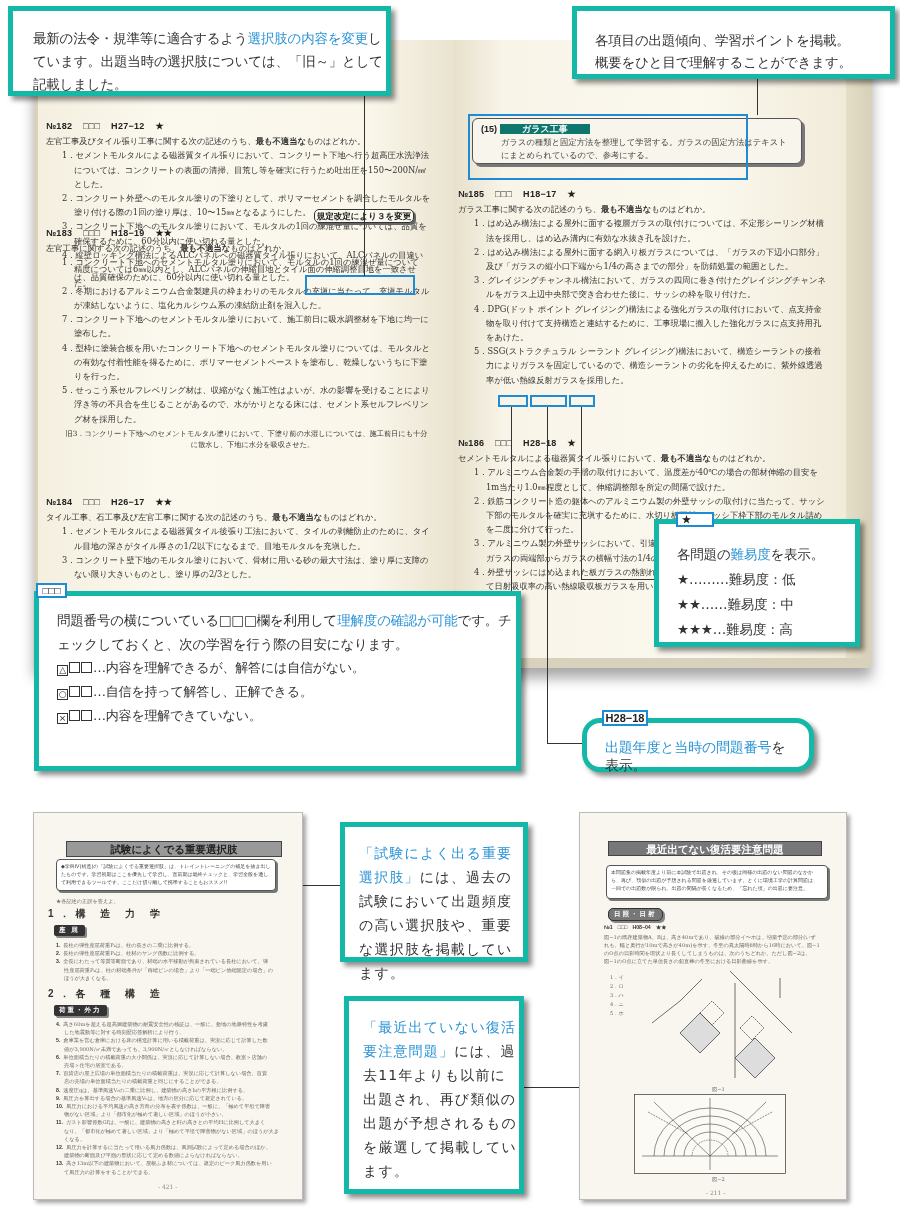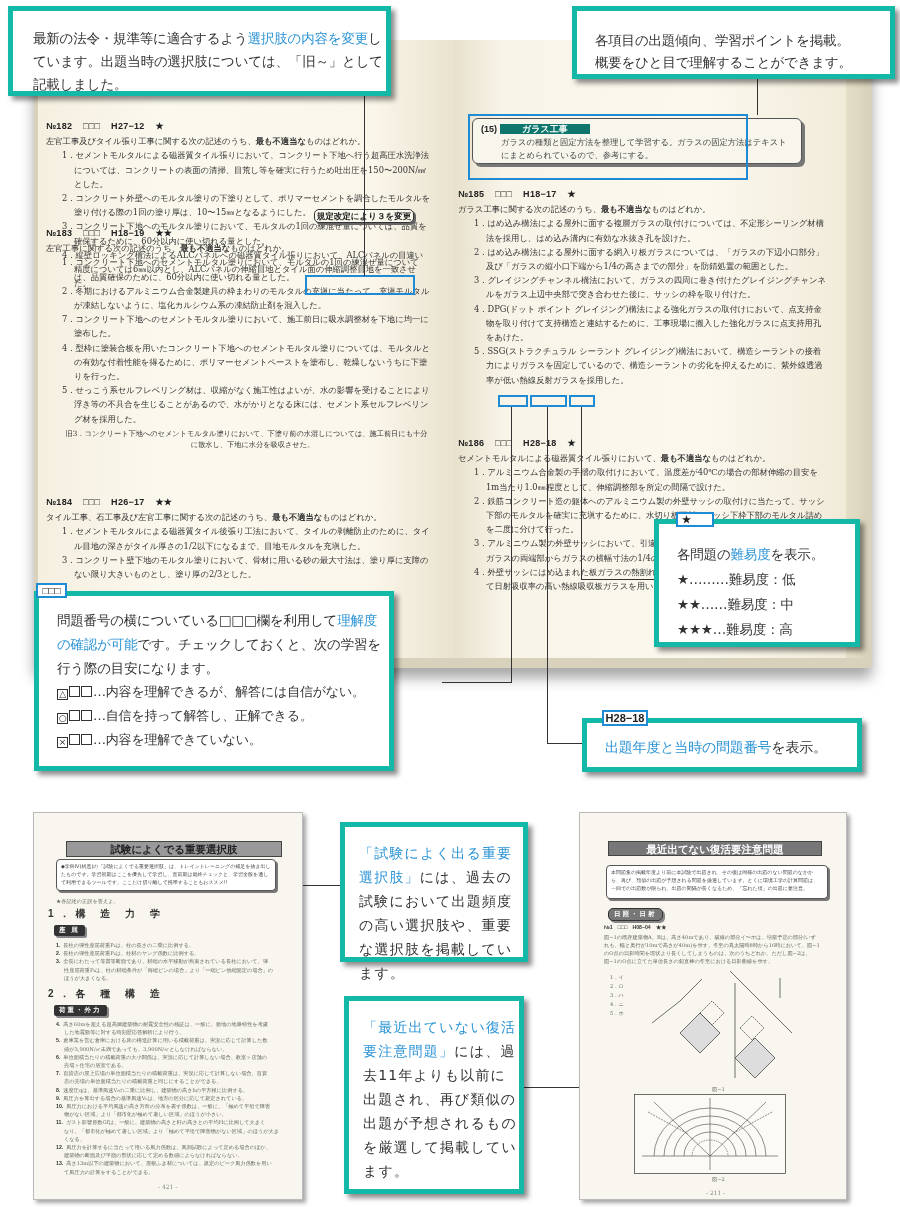--- a/index.html
+++ b/index.html
@@ -42,29 +42,29 @@
   .callout { position: absolute; background: #fff; border: 5px solid #14b8a6; box-shadow: 4px 4px 5px rgba(0,0,0,0.45); }
   .callout p { font-family: "DejaVu Sans", sans-serif; color: #333; }
   .blue { color: #2a93d5; }
 
   .c-top-left { left: 8px; top: 6px; width: 383px; height: 90px; padding: 16px 0 0 20px; }
   .c-top-left p { font-size: 13.5px; line-height: 23px; letter-spacing: -0.2px; }
 
   .c-top-right { left: 572px; top: 6px; width: 323px; height: 73px; padding: 18px 0 0 18px; }
   .c-top-right p { font-size: 13.5px; line-height: 22px; letter-spacing: -0.2px; }
 
-  .c-check { left: 34px; top: 591px; width: 360px; height: 180px; padding: 12px 0 0 18px; }
+  .c-check { left: 34px; top: 591px; width: 487px; height: 180px; padding: 12px 0 0 18px; }
   .c-check p { font-size: 13.5px; line-height: 24px; letter-spacing: -0.2px; }
   .c-check .legend-row { font-size: 13px; line-height: 24px; }
   .mark { display: inline-block; width: 11px; height: 11px; border: 1px solid #333; margin-right: 1px; vertical-align: -1px; font-size: 9px; line-height: 9px; text-align: center; }
 
   .c-diff { left: 654px; top: 519px; width: 206px; height: 128px; padding: 18px 0 0 18px; }
   .c-diff p { font-size: 13.5px; line-height: 25px; letter-spacing: -0.2px; }
 
-  .c-year { left: 582px; top: 718px; width: 280px; height: 54px; padding: 16px 16px 0 18px; }
+  .c-year { left: 582px; top: 718px; width: 232px; height: 54px; padding: 16px 16px 0 18px; border-radius: 18px; }
   .c-year p { font-size: 14px; letter-spacing: -0.2px; }
 
   .tag-box { position: absolute; background: #fff; border: 2px solid #1f8bd4; font-family: "Liberation Sans", sans-serif; font-weight: bold; font-size: 11px; text-align: center; }
 
   .c-important { left: 340px; top: 822px; width: 188px; height: 140px; padding: 14px 0 0 14px; }
   .c-important p, .c-revival p { font-size: 14px; line-height: 24px; letter-spacing: 1.2px; }
   .c-revival { left: 344px; top: 996px; width: 180px; height: 198px; padding: 14px 0 0 14px; }
 
   
   .line { position: absolute; background: #333; }

